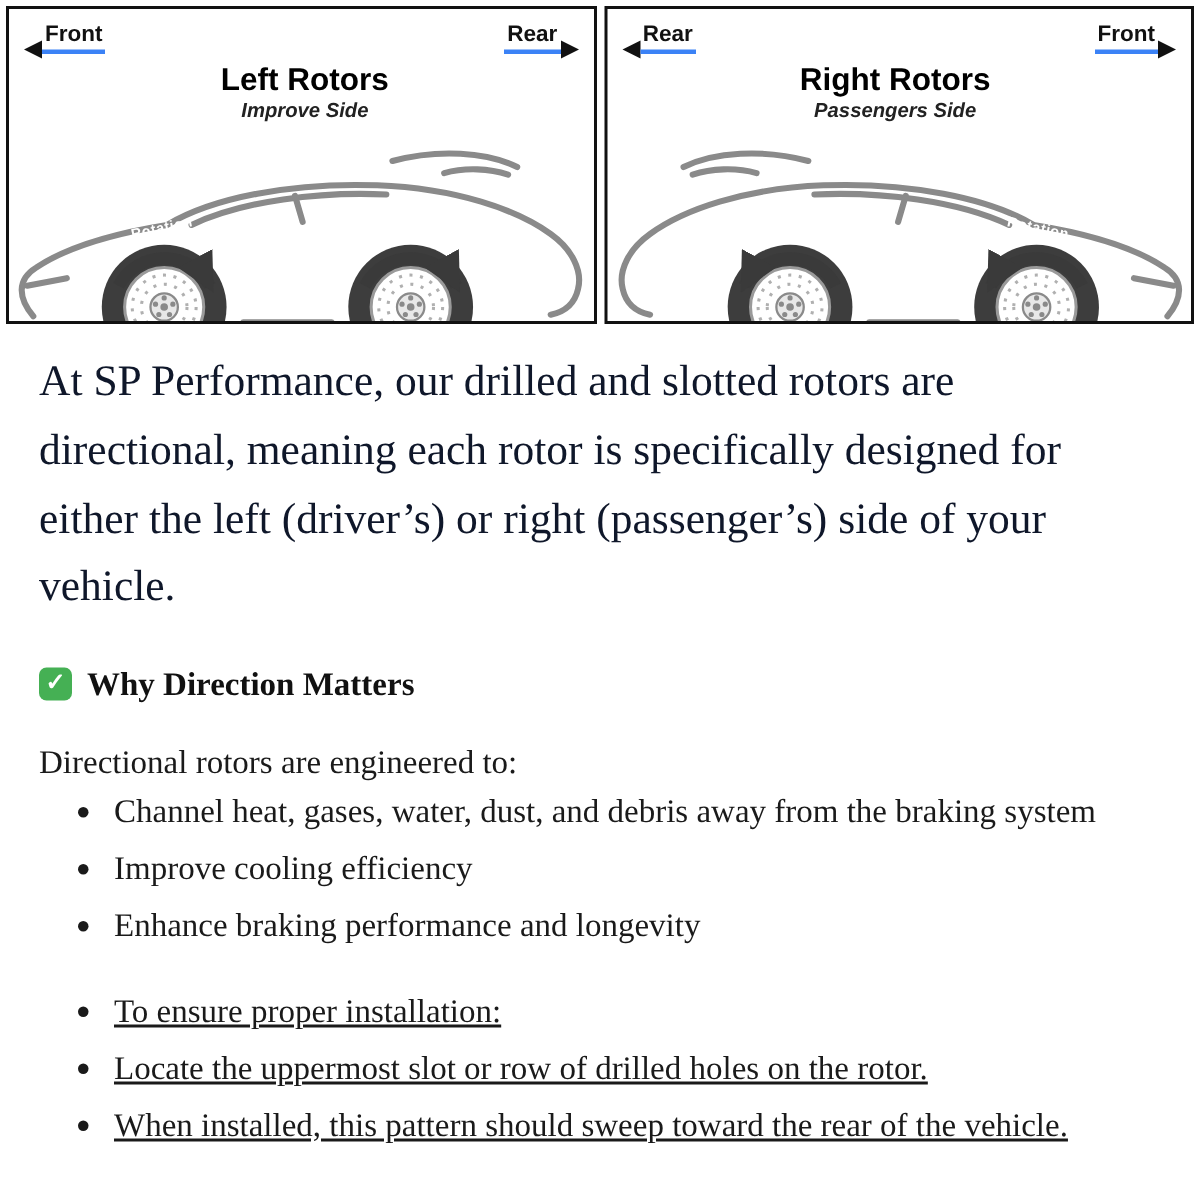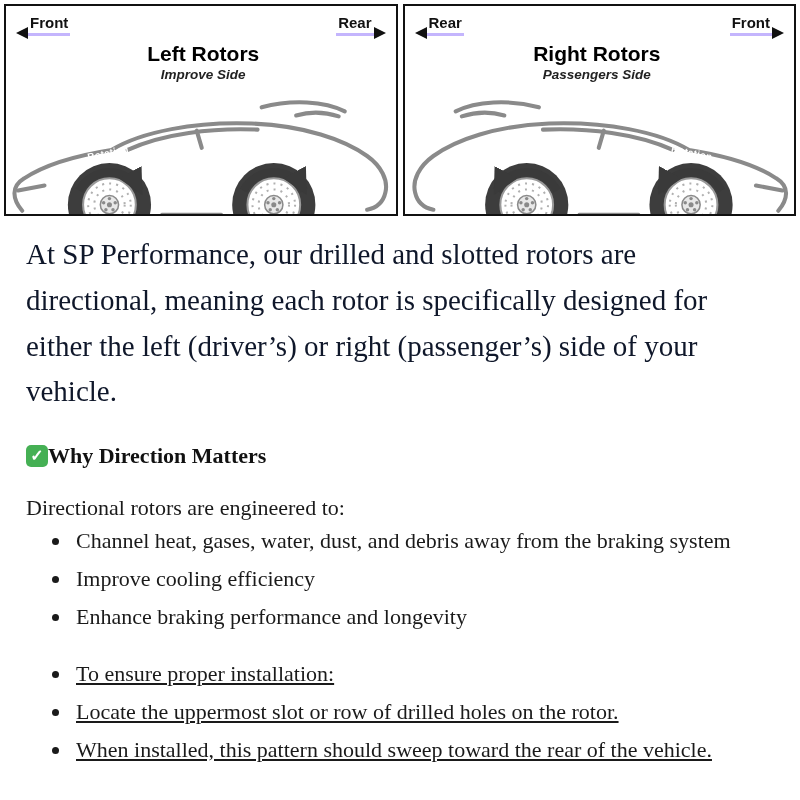--- a/index.html
+++ b/index.html
@@ -34,21 +34,21 @@
   }
   .dir {
     display: inline-flex;
     align-items: flex-end;
     margin-top: 4px;
   }
   .dir-word {
     font-weight: bold;
     font-size: 15px;
     color: #111;
-    border-bottom: 3px solid #c4b5fd;
+    border-bottom: 3px solid #3b82f6;
     line-height: 1.1;
     padding: 0 2px 1px 2px;
   }
   .tri { width: 0; height: 0; display: inline-block; margin-bottom: -3px; }
   .tri-left  { border-top: 6px solid transparent; border-bottom: 6px solid transparent; border-right: 12px solid #111; }
   .tri-right { border-top: 6px solid transparent; border-bottom: 6px solid transparent; border-left: 12px solid #111; }
   .title-block { text-align: center; flex: 1; margin-top: 31px; }
   .panel-title { font-weight: bold; font-size: 21px; color: #000; line-height: 1.1; }
   .panel-subtitle { font-weight: bold; font-style: italic; font-size: 13.5px; color: #222; }
   .car-area { position: relative; width: 100%; padding: 2px 2px 0 2px; }
@@ -70,20 +70,21 @@
   
   .content { padding: 16px 28px 20px 26px; }
   .intro {
     font-size: 29px;
     line-height: 1.58;
     color: #0f172a;
   }
   .section-heading {
     display: flex;
     align-items: center;
+    gap: 10px;
     margin-top: 28px;
     font-size: 22px;
   }
   .section-heading.bold .heading-text { font-weight: bold; }
   .heading-text { color: #111; }
   .check-icon {
     width: 22px; height: 22px;
     background: #45b054;
     border-radius: 5px;
     display: inline-flex;

